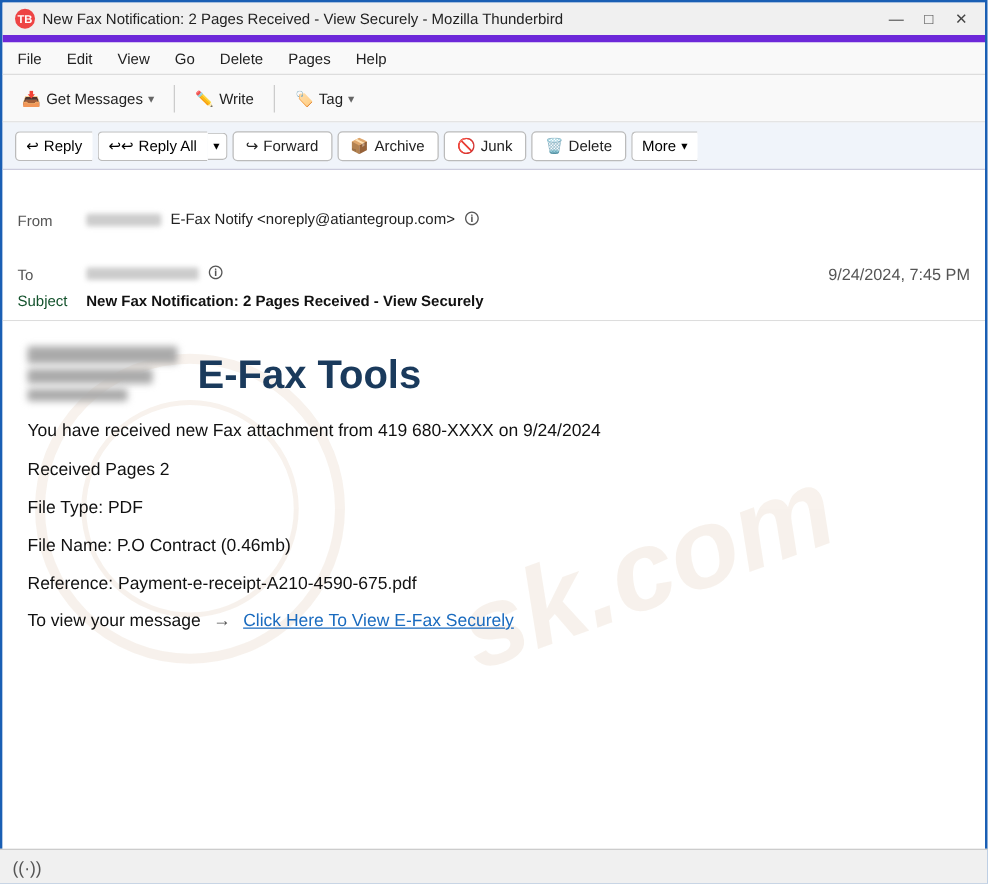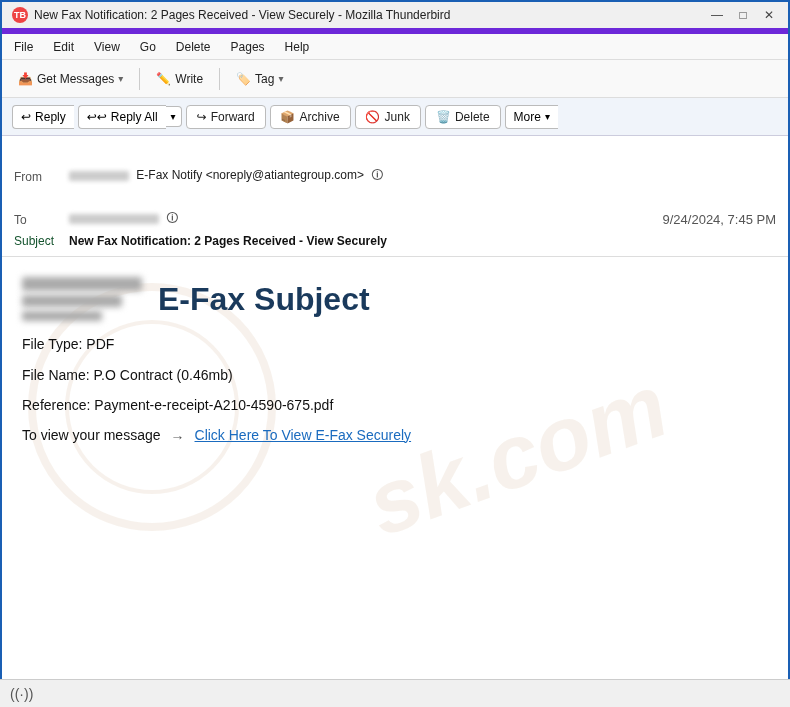--- a/index.html
+++ b/index.html
@@ -414,25 +414,27 @@
 
     <div class="logo-section">
       <div>
         <div style="display:flex; flex-direction:column; gap:4px;">
           <div style="width:120px; height:14px; background:#aaa; border-radius:2px; filter:blur(3px);"></div>
           <div style="width:100px; height:12px; background:#aaa; border-radius:2px; filter:blur(3px);"></div>
           <div style="width:80px; height:10px; background:#aaa; border-radius:2px; filter:blur(3px);"></div>
         </div>
       </div>
       <div>
-        <h1 class="company-title">E-Fax Subject</h1>
+        <h1 class="company-title">E-Fax Tools</h1>
       </div>
     </div>
 
     <div class="email-body-text">
+      <p>You have received new Fax attachment from 419 680-XXXX on 9/24/2024</p>
+      <p>Received Pages 2</p>
       <p>File Type: PDF</p>
       <p>File Name: P.O Contract (0.46mb)</p>
       <p>Reference: Payment-e-receipt-A210-4590-675.pdf</p>
     </div>
 
     <div class="view-link-row">
       <span class="view-link-text">To view your message</span>
       <span class="arrow-text">→</span>
       <a class="view-link" href="#">Click Here To View E-Fax Securely</a>
     </div>

